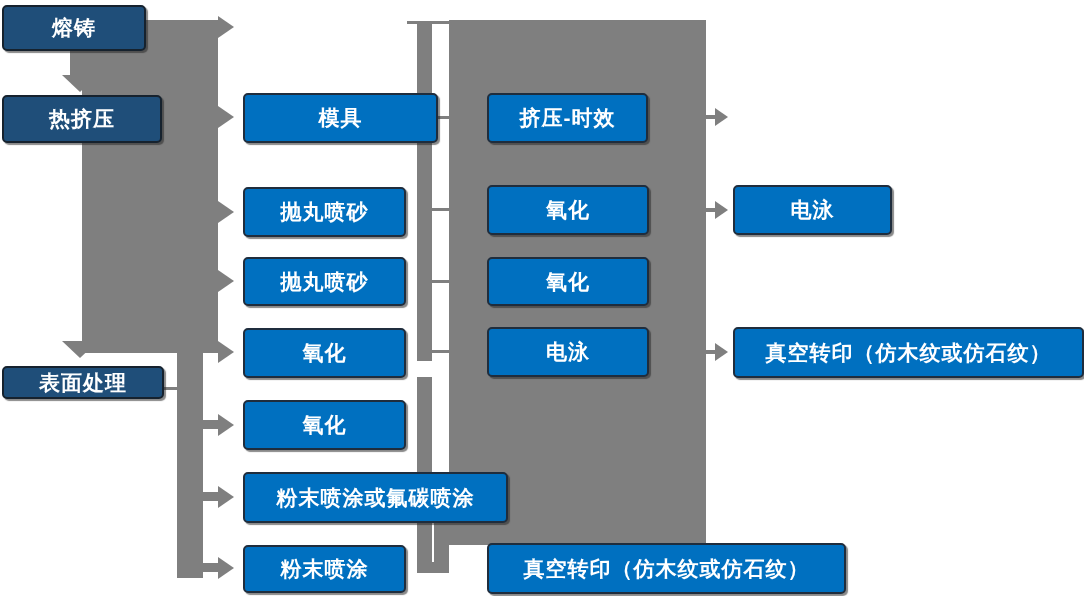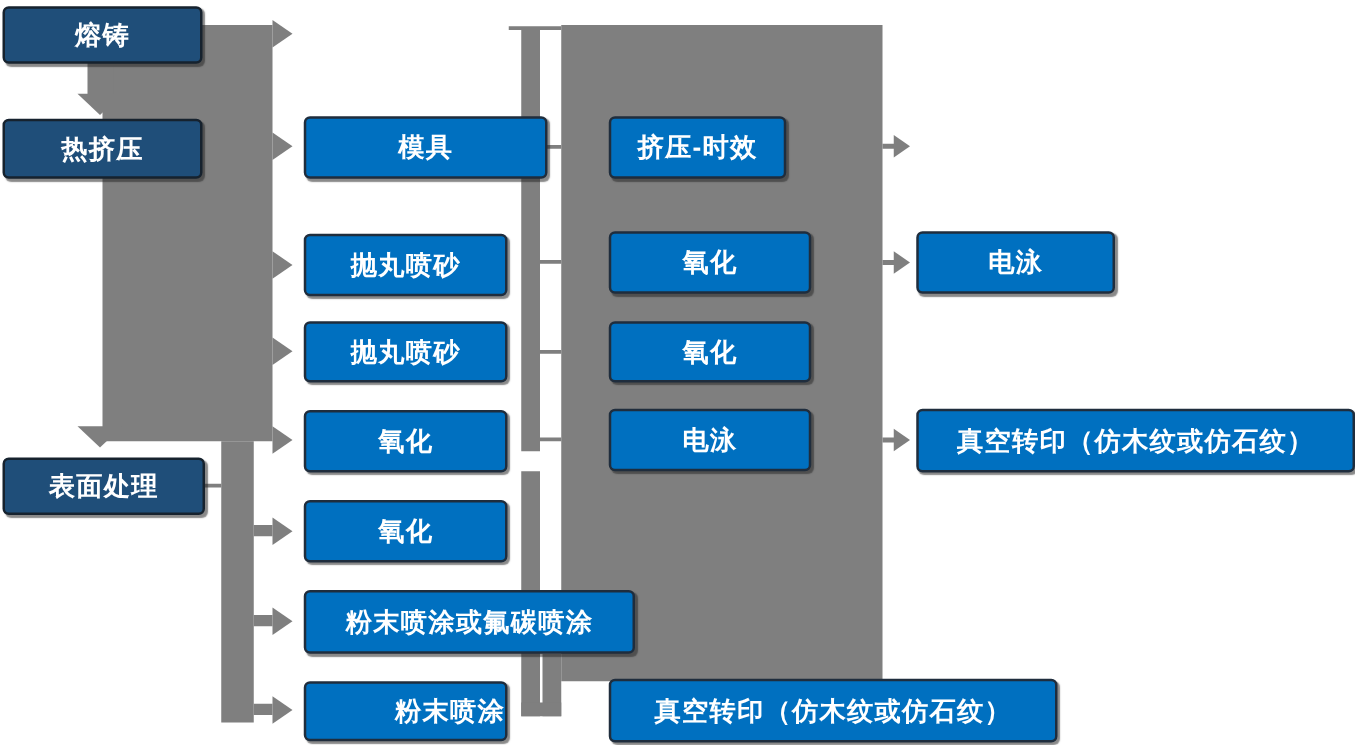--- a/index.html
+++ b/index.html
@@ -92,27 +92,27 @@
   <div class="tri right" style="left:218px; top:270px;"></div>
   <div class="tri right" style="left:218px; top:341px;"></div>
   <div class="tri right" style="left:218px; top:414px;"></div>
   <div class="tri right" style="left:218px; top:486px;"></div>
   <div class="tri right" style="left:218px; top:557px;"></div>
 
   <div class="tri right-sm" style="left:715px; top:108px;"></div>
   <div class="tri right-sm" style="left:715px; top:201px;"></div>
   <div class="tri right-sm" style="left:715px; top:343px;"></div>
 
-  <div class="node dark" style="left:2px; top:5px; width:160px; height:46px;text-align:center;">
+  <div class="node dark" style="left:2px; top:5px; width:144px; height:46px;text-align:center;">
       <span>熔铸</span>
     </div>
   <div class="node dark" style="left:2px; top:95px; width:160px; height:48px;">
       <span>热挤压</span>
     </div>
-  <div class="node dark" style="left:2px; top:366px; width:162px; height:46px;">
+  <div class="node dark" style="left:2px; top:366px; width:162px; height:33px;">
       <span>表面处理</span>
     </div>
 
   <div class="node primary" style="left:243px; top:93px; width:195px; height:50px;">
       <span>模具</span>
     </div>
   <div class="node primary" style="left:243px; top:187px; width:163px; height:50px;">
       <span>抛丸喷砂</span>
     </div>
   <div class="node primary" style="left:243px; top:257px; width:163px; height:49px;">
@@ -120,25 +120,25 @@
     </div>
   <div class="node primary" style="left:243px; top:328px; width:163px; height:50px;">
       <span>氧化</span>
     </div>
   <div class="node primary" style="left:243px; top:400px; width:163px; height:50px;">
       <span>氧化</span>
     </div>
   <div class="node primary" style="left:243px; top:472px; width:265px; height:51px;">
       <span>粉末喷涂或氟碳喷涂</span>
     </div>
-  <div class="node primary" style="left:243px; top:545px; width:163px; height:48px;justify-content:flex-end;">
+  <div class="node primary" style="left:243px; top:545px; width:163px; height:48px;">
       <span>粉末喷涂</span>
     </div>
 
-  <div class="node primary" style="left:487px; top:93px; width:142px; height:50px;">
+  <div class="node primary" style="left:487px; top:93px; width:161px; height:50px;">
       <span>挤压-时效</span>
     </div>
   <div class="node primary" style="left:487px; top:185px; width:162px; height:50px;">
       <span>氧化</span>
     </div>
   <div class="node primary" style="left:487px; top:257px; width:162px; height:49px;">
       <span>氧化</span>
     </div>
   <div class="node primary" style="left:487px; top:327px; width:162px; height:50px;">
       <span>电泳</span>

